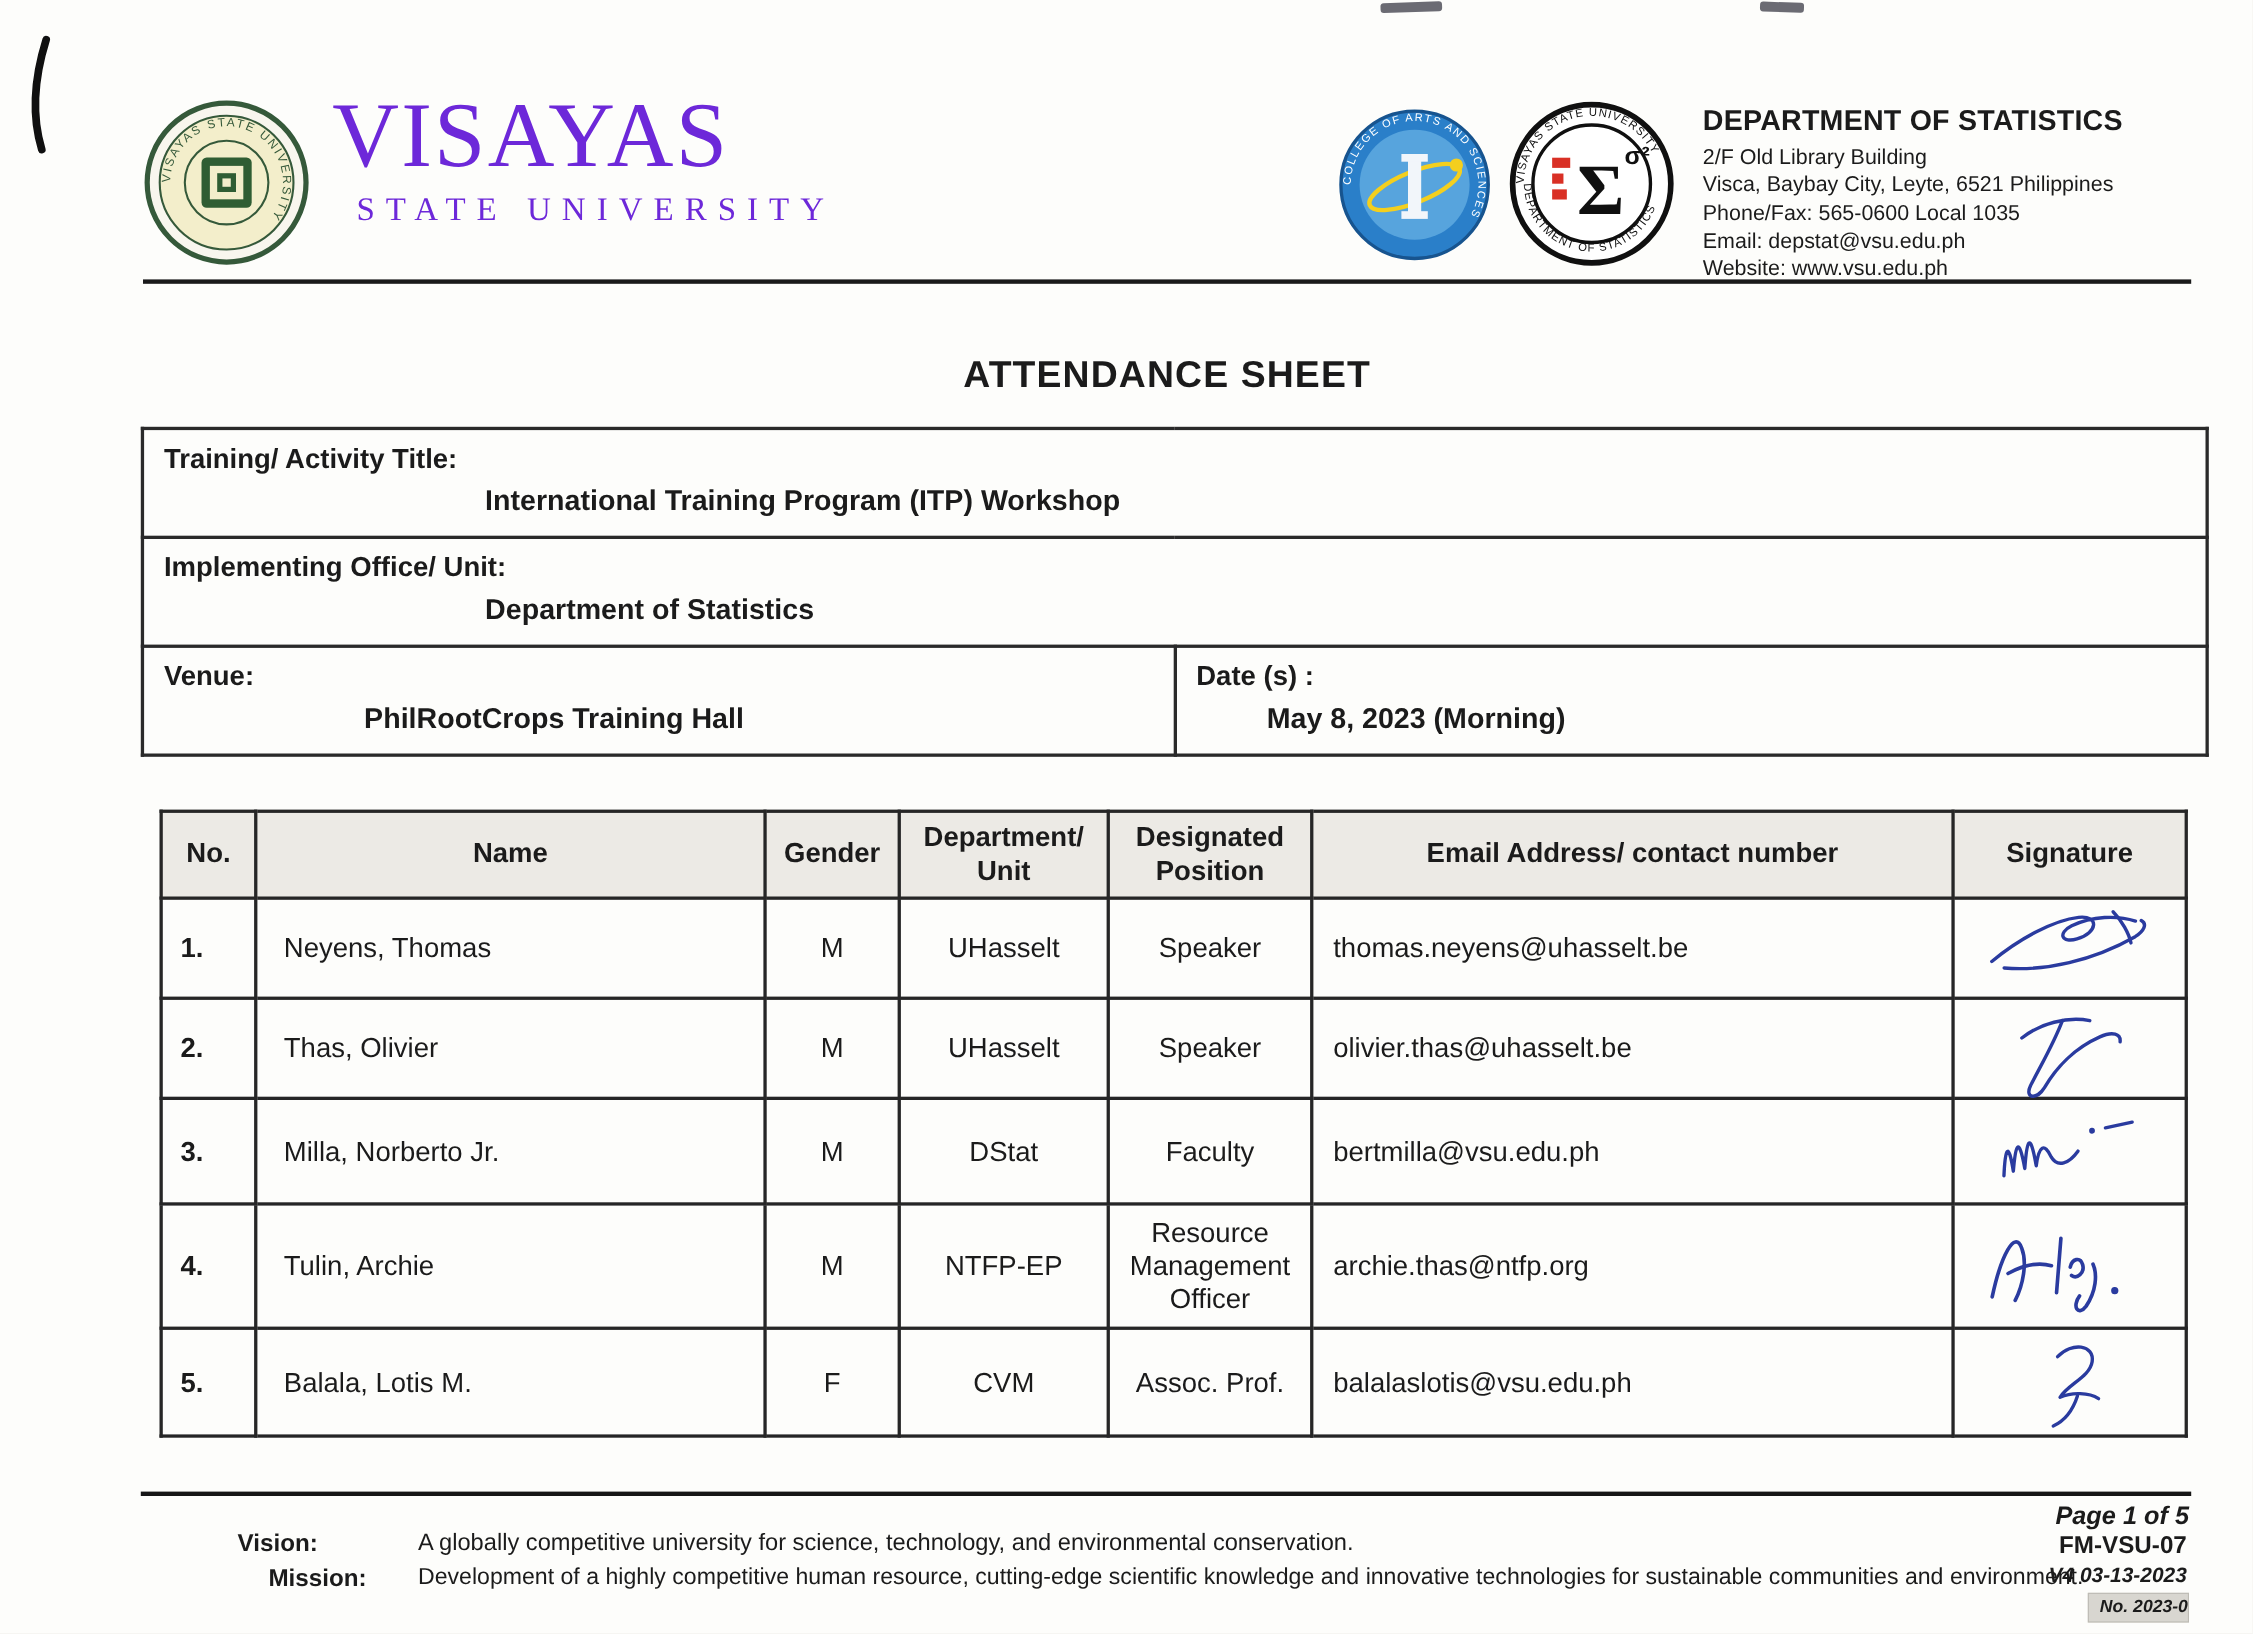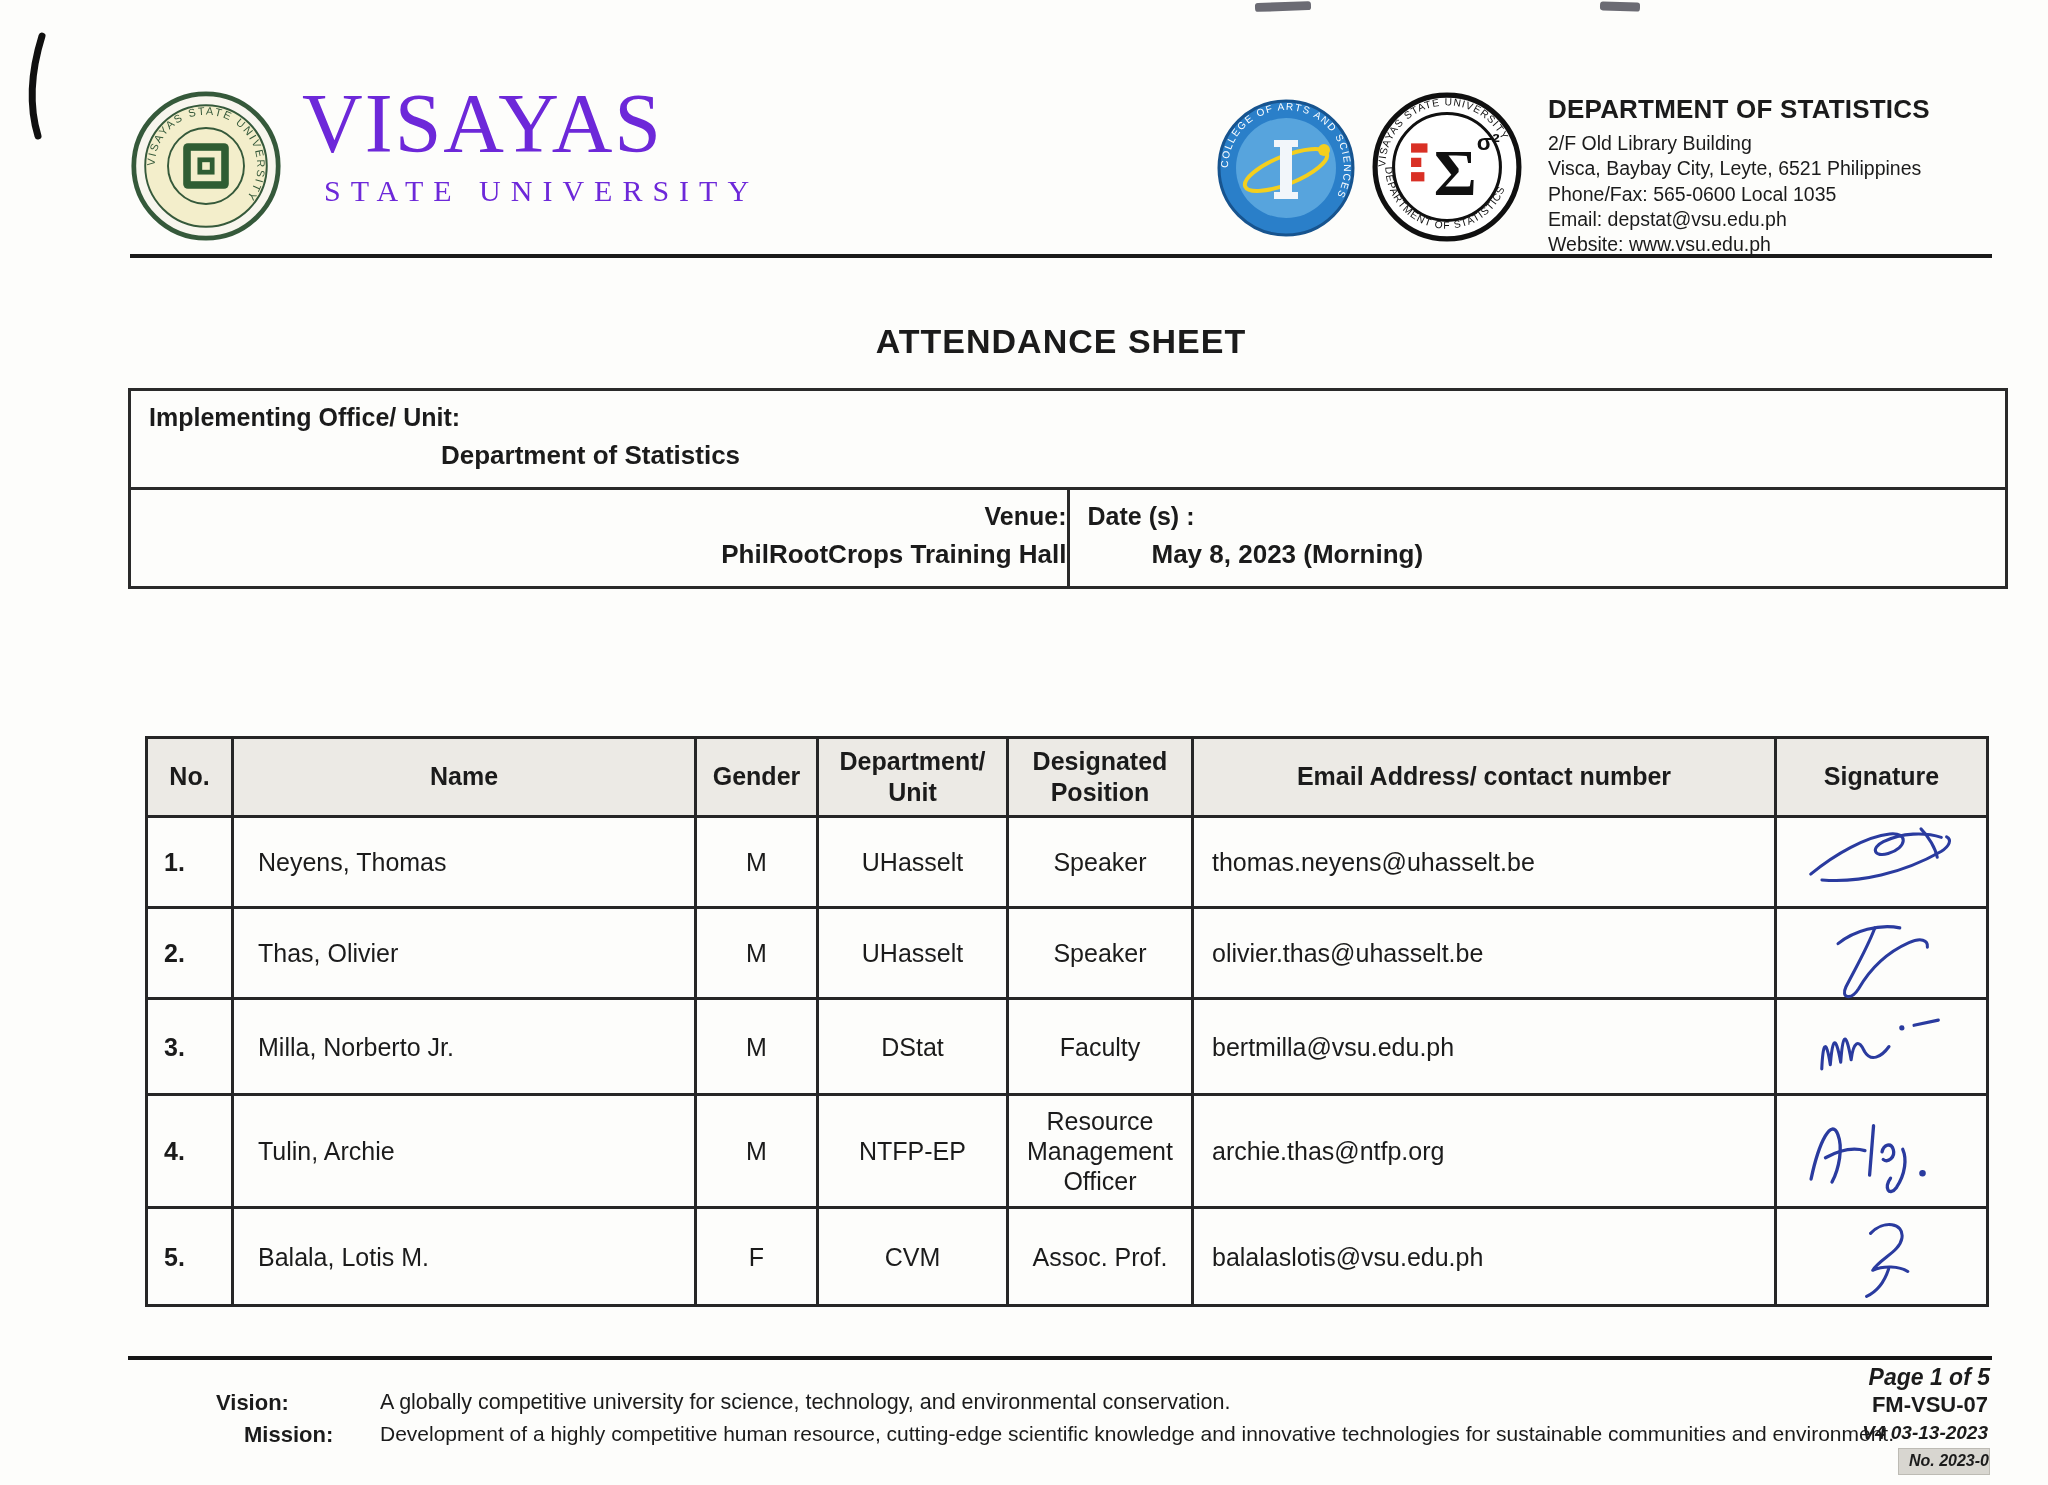--- a/index.html
+++ b/index.html
@@ -47,21 +47,21 @@
   .info-table {
     position: absolute; left: 128px; top: 388px; width: 1880px;
     border-collapse: collapse; table-layout: fixed;
   }
   .info-table td { border: 3px solid #2a2a2a; vertical-align: top; padding: 12px 0 16px 18px; }
   .cell-label { font-weight: bold; font-size: 25px; }
   .cell-value { font-weight: bold; font-size: 26px; margin-top: 8px; }
   .indent-lg { margin-left: 292px; }
   .indent-md { margin-left: 182px; }
   .indent-sm { margin-left: 64px; }
-  .venue-cell { width: 61%; text-align: right; }
+  .venue-cell { width: 61%; }
 
   
   .attendance-table {
     position: absolute; left: 145px; top: 736px;
     border-collapse: collapse; table-layout: fixed;
   }
   .attendance-table th, .attendance-table td { border: 3px solid #262626; }
   .attendance-table th {
     background: #eceae5; font-size: 25px; font-weight: bold;
     padding: 6px 6px; vertical-align: middle; line-height: 1.25; text-align: center;
@@ -187,20 +187,26 @@
   </div>
 
   <div class="header-rule"></div>
 
   <h1 class="doc-title">ATTENDANCE SHEET</h1>
 
   <table class="info-table">
     <tbody>
       <tr>
         <td colspan="2">
+          <div class="cell-label">Training/ Activity Title:</div>
+          <div class="cell-value indent-lg">International Training Program (ITP) Workshop</div>
+        </td>
+      </tr>
+      <tr>
+        <td colspan="2">
           <div class="cell-label">Implementing Office/ Unit:</div>
           <div class="cell-value indent-lg">Department of Statistics</div>
         </td>
       </tr>
       <tr>
         <td class="venue-cell">
           <div class="cell-label">Venue:</div>
           <div class="cell-value indent-md">PhilRootCrops Training Hall</div>
         </td>
         <td>

